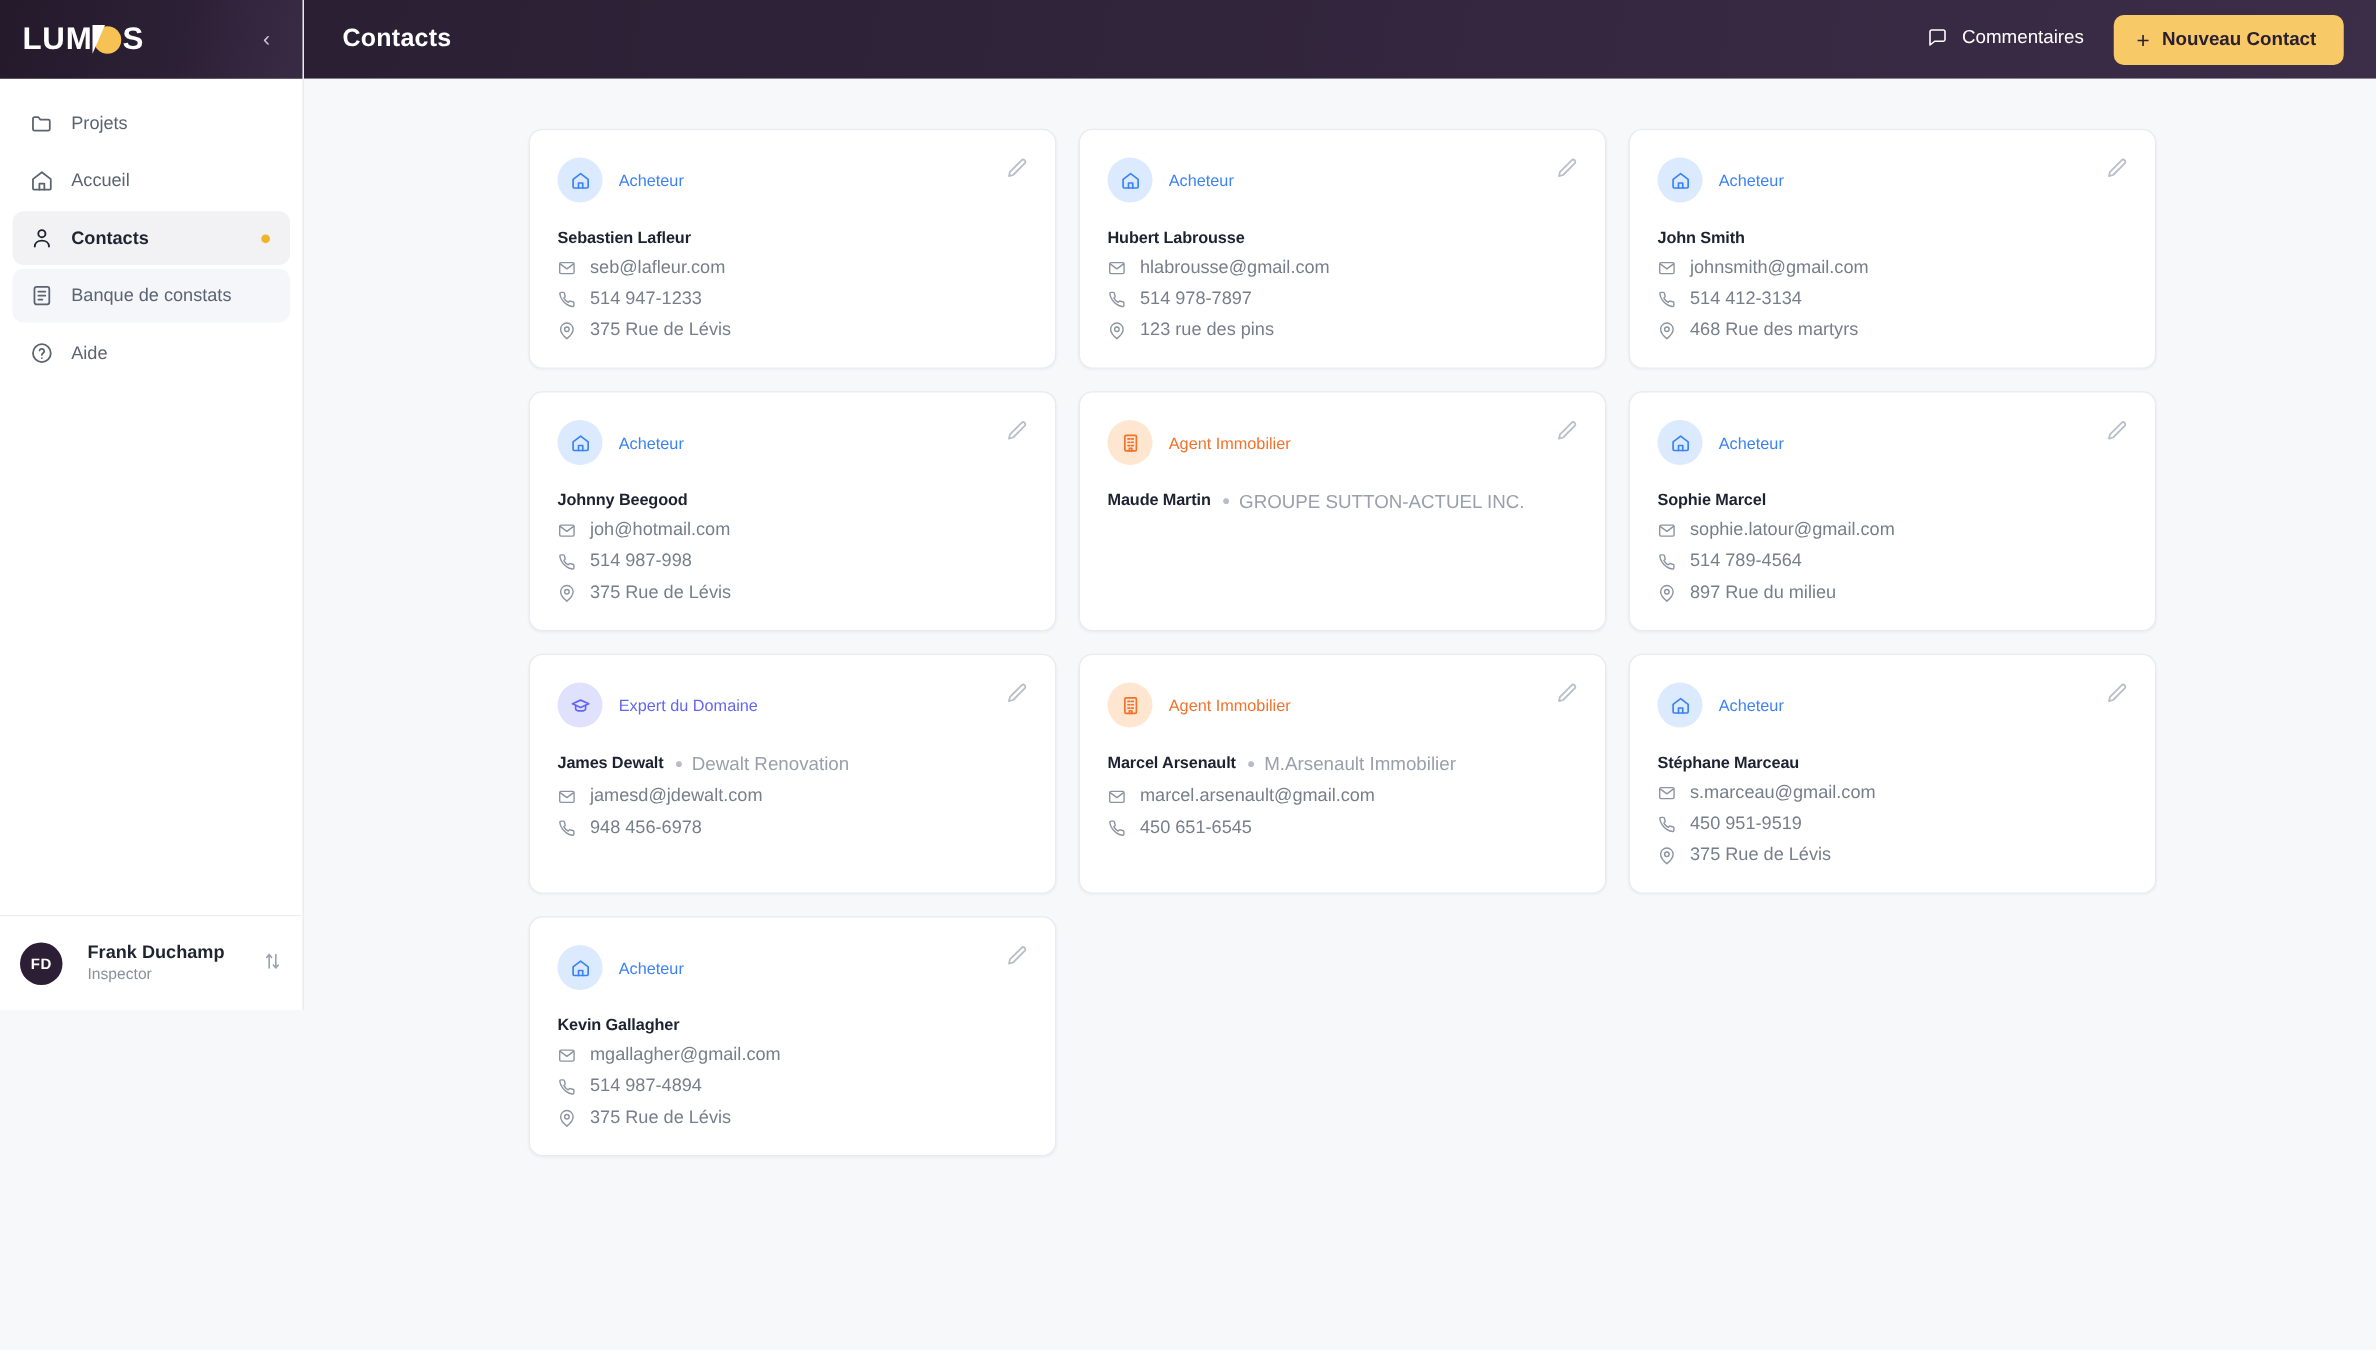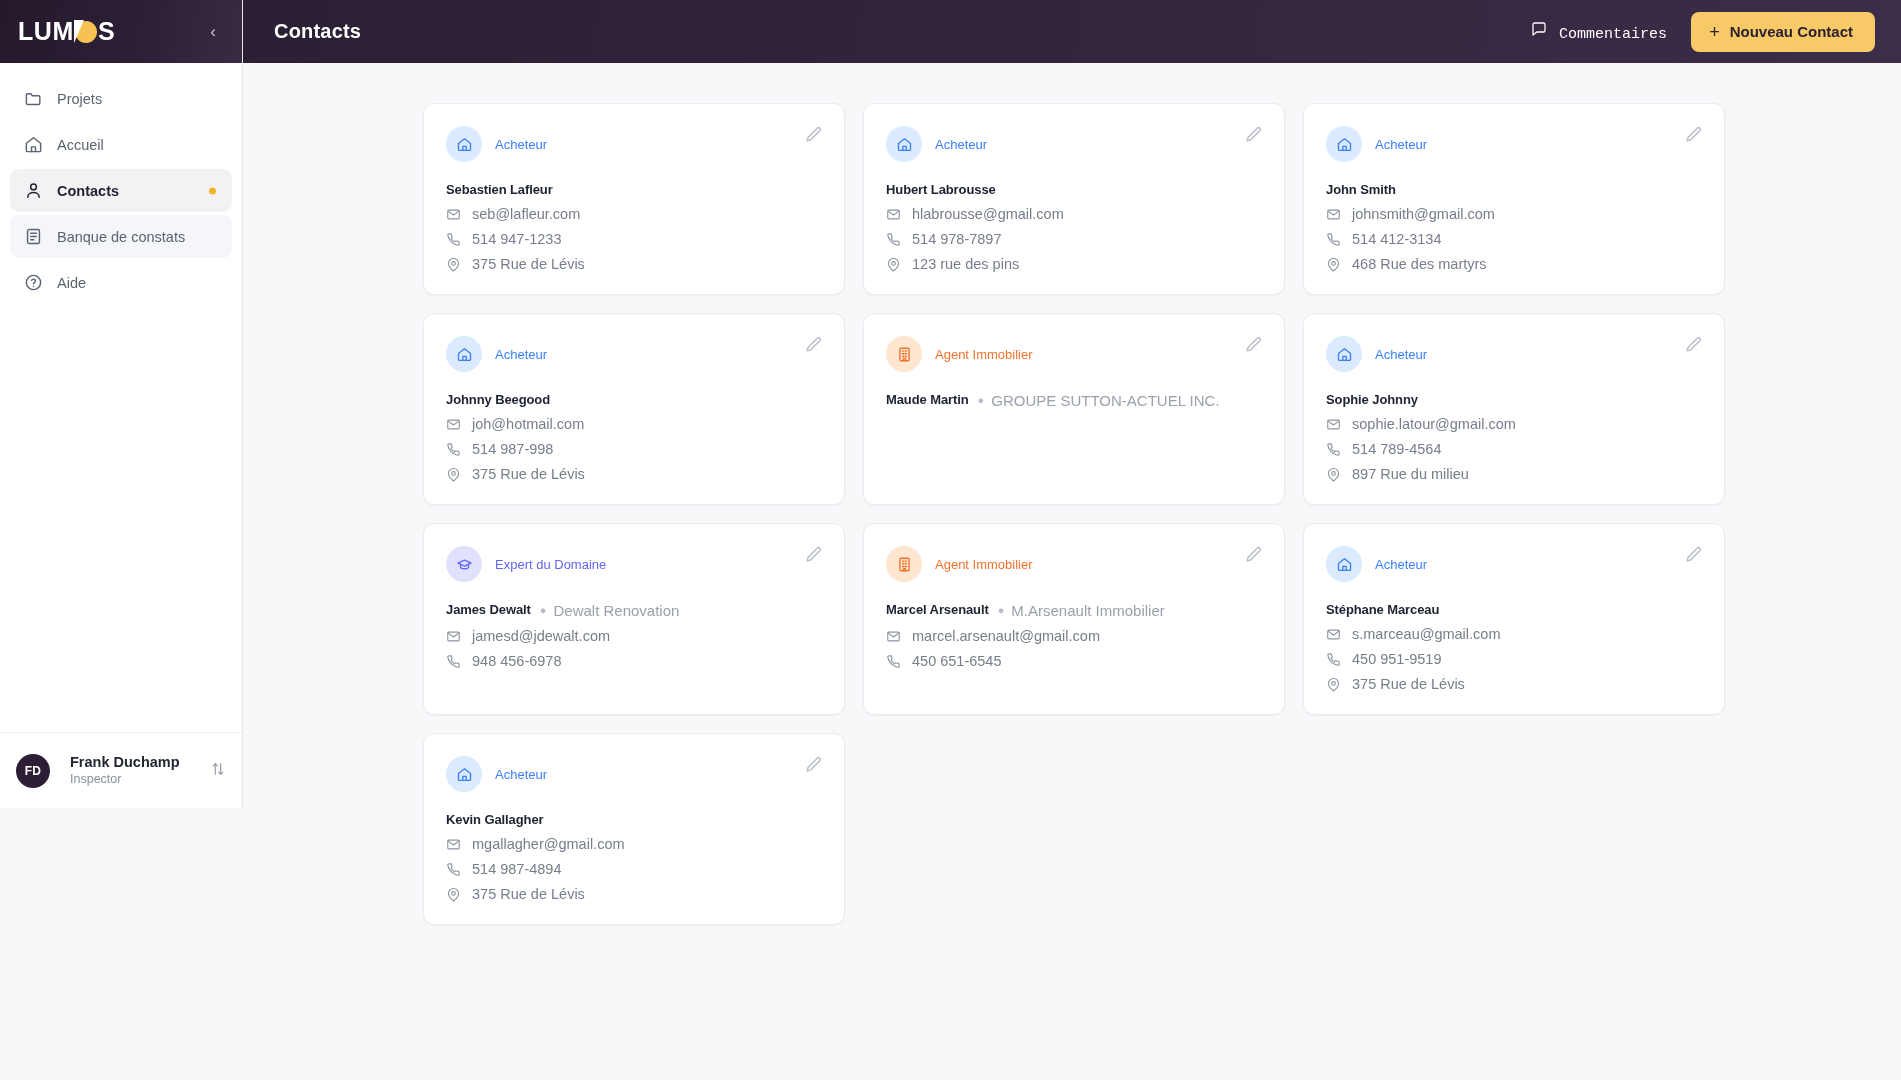--- a/index.html
+++ b/index.html
@@ -89,24 +89,24 @@
   
   .main { flex: 1; display: flex; flex-direction: column; min-width: 0; }
   .topbar {
     height: 63px; flex: 0 0 63px;
     background: linear-gradient(100deg, #2a1f33 0%, #31253c 45%, #3c2d48 100%);
     display: flex; align-items: center; padding: 0 26px 0 31px;
   }
   .page-title { color: #ffffff; font-size: 20px; font-weight: 700; letter-spacing: .2px; }
   .topbar-right { margin-left: auto; display: flex; align-items: center; gap: 20px; }
   .comments-btn {
-    display: flex; align-items: flex-end; gap: 11px;
+    display: flex; align-items: flex-start; gap: 11px;
     color: #ffffff; font-size: 15px; cursor: pointer;
     background: none; border: none; padding: 6px 4px;
-    font-family: Liberation Mono, monospace;
+    font-family: Liberation Sans, sans-serif;
   }
   .new-contact-btn {
     display: flex; align-items: center; gap: 10px;
     background: #f8c967; color: #2b2030;
     font-size: 15px; font-weight: 600;
     padding: 11px 22px 11px 18px; border-radius: 8px;
     border: none; cursor: pointer;
     font-family: "Liberation Sans", sans-serif;
   }
   .plus { font-size: 18px; line-height: 1; font-weight: 500; }
@@ -458,21 +458,21 @@
                   <path d="M3.5 10.6 12 4l8.5 6.6V19a1.3 1.3 0 0 1-1.3 1.3H4.8A1.3 1.3 0 0 1 3.5 19z"></path>
                   <path d="M9.6 20.3v-5.6h4.8v5.6"></path>
                 </svg>
               </span>
               <span class="type-label" style="color:#3b82f6">Acheteur</span>
             </div>
             <button class="edit-btn"><svg width="20" height="20" viewBox="0 0 24 24" fill="none" stroke="currentColor" stroke-width="1.7" stroke-linecap="round" stroke-linejoin="round">
                 <path d="M17.1 3.9a2.1 2.1 0 0 1 3 3L9 18l-4 1 1-4z"></path>
               </svg></button>
             <div class="name-row">
-              <span class="contact-name">Sophie Johnny</span>
+              <span class="contact-name">Sophie Marcel</span>
             </div>
             <div class="detail">
               <span class="ico">
                 <svg width="15" height="15" viewBox="0 0 24 24" fill="none" stroke="currentColor" stroke-width="1.8" stroke-linecap="round" stroke-linejoin="round">
                   <rect x="2.8" y="5" width="18.4" height="14" rx="1.8"></rect>
                   <path d="m3.4 6.6 8.6 6.3 8.6-6.3"></path>
                 </svg>
               </span>
               <span>sophie.latour@gmail.com</span>
             </div>

